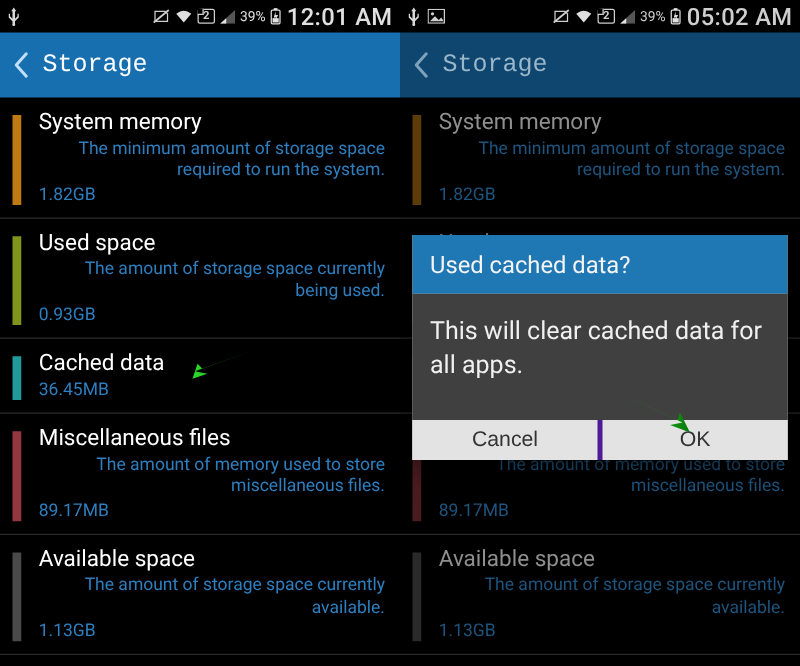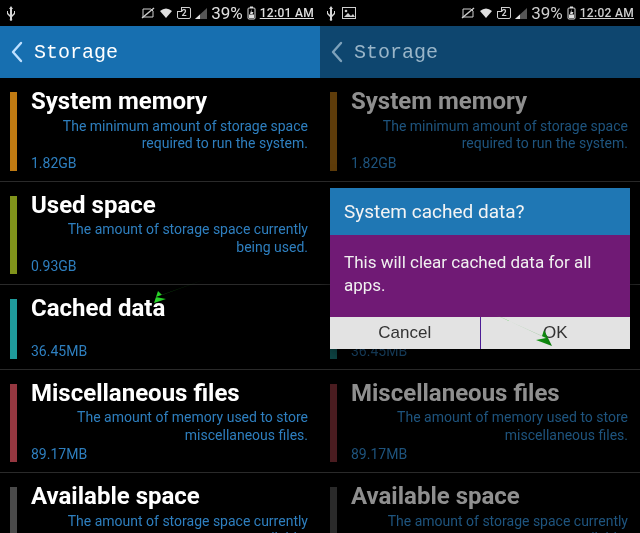--- a/index.html
+++ b/index.html
@@ -7,55 +7,55 @@
   .wrap { display:flex; width:640px; height:533px; }
   .phone { position:relative; width:320px; height:533px; background:#000; color:#fff; overflow:hidden; }
   .phone.right { filter: none; }
 
   
   .statusbar { height:26px; background:#000; display:flex; align-items:center; justify-content:space-between; padding:0 6px; font-size:12px; color:#e0e0e0; }
   .sb-left, .sb-right { display:flex; align-items:center; gap:6px; }
   .sb-right { gap:4px; }
   .ico { display:inline-flex; align-items:center; justify-content:center; }
   .ico svg { display:block; }
-  .batt-txt { font-size:17px; }
-  .clk { font-size:12px; font-weight:500; letter-spacing:0.3px;text-decoration:underline; }
+  .batt-txt { font-size:11px; }
+  .clk { font-size:19px; font-weight:500; letter-spacing:0.3px; }
 
   
   .header { height:52px; background:#176fb0; display:flex; align-items:center; padding:0 10px; gap:10px; }
   .hdr-title { font-size:20px; font-weight:400; color:#fff;font-family:Liberation Mono, monospace; }
   .hdr-back svg { display:block; }
 
   
   .list { }
   .row { display:flex; padding:10px 12px 10px 10px; border-bottom:1px solid #2a2a2a; }
   .swatch { width:7px; margin-top:4px; margin-right:14px; align-self:stretch; }
   .swatch.orange { background:#c07a12; }
   .swatch.olive  { background:#80931b; }
   .swatch.teal   { background:#1f9b9c; }
   .swatch.maroon { background:#953740; }
   .swatch.grey   { background:#4a4a4a; }
   .rowbody { flex:1; min-width:0; }
-  .row h3 { font-size:24px; font-weight:700; color:#fff; line-height:1.15; }
+  .row h3 { font-size:18px; font-weight:400; color:#fff; line-height:1.15; }
   .row .desc { font-size:14px; color:#2e7fbf; line-height:1.25; margin-top:2px;text-align:right; }
   .row .sz   { font-size:14px; color:#2e7fbf; margin-top:2px; }
   .row.cached .rowbody { }
-  .row.cached h3 { margin-bottom:20px; }
+  .row.cached h3 { margin-bottom:2px; }
 
   
   .arrow { position:absolute; pointer-events:none; }
   .arrow svg { display:block; }
 
   
   .dialog { position:absolute; left:10px; right:10px; top:188px; background:#e9e9e9; color:#222; box-shadow:0 6px 20px rgba(0,0,0,0.6); }
   .dlg-title { background:#1f77b4; color:#f4f4f4; font-size:19px; padding:12px 14px; }
-  .dlg-body  { background:#701a75; color:#f0f0f0; font-size:17px; padding:16px 14px 20px; line-height:1.35; }
+  .dlg-body  { background:#404040; color:#f0f0f0; font-size:20px; padding:16px 14px 31px; line-height:1.35; }
   .dlg-btns  { display:flex; background:#e3e3e3; }
   .dlg-btns button { flex:1; height:32px; border:none; background:#e3e3e3; font-size:17px; color:#333; cursor:pointer; }
-  .dlg-btns button + button { border-left:1px solid #4c1d95; }
+  .dlg-btns button + button { border-left:4px solid #4c1d95; }
 
   
   .phone.right .header { background:#0e466f; }
   .phone.right .hdr-title { color:#9ab6c9; }
   .phone.right .hdr-back svg path { stroke:#7ea2bb; }
   .phone.right .row h3 { color:#8f8f8f; }
   .phone.right .row .desc, .phone.right .row .sz { color:#1e547e; }
   .phone.right .swatch.orange { background:#5e3c0a; }
   .phone.right .swatch.olive  { background:#3f480d; }
   .phone.right .swatch.teal   { background:#0f4c4c; }
@@ -217,21 +217,21 @@
         </span>
         <span class="batt-txt">39%</span>
         <span class="ico">
           <svg width="9" height="14" viewBox="0 0 9 14">
               <rect x="1" y="2" width="7" height="11" rx="1" fill="none" stroke="#e0e0e0" stroke-width="1"></rect>
               <rect x="3" y="0.5" width="3" height="1.5" fill="#e0e0e0"></rect>
               <rect x="2" y="8.5" width="5" height="3.5" fill="#e0e0e0"></rect>
               <path d="M4.5 3 L3 8 H5 L4 11 L6.5 6 H4.5 Z" fill="#e0e0e0"></path>
             </svg>
         </span>
-        <span class="clk">12:02 AM</span>
+        <span class="clk">05:02 AM</span>
       </div>
     </div>
 
     <div class="header">
       <span class="hdr-back">
         <svg width="14" height="22" viewBox="0 0 14 22">
             <path d="M11 2 L3 11 L11 20" fill="none" stroke="#bfe0ff" stroke-width="2.4" stroke-linecap="round" stroke-linejoin="round"></path>
           </svg>
       </span>
       <span class="hdr-title">Storage</span>
@@ -273,21 +273,21 @@
         <div class="swatch grey"></div>
         <div class="rowbody">
           <h3>Available space</h3>
           <div class="desc">The amount of storage space currently available.</div>
           <div class="sz">1.13GB</div>
         </div>
       </div>
     </div>
 
     <div class="dialog">
-      <div class="dlg-title">System cached data?</div>
+      <div class="dlg-title">Used cached data?</div>
       <div class="dlg-body">This will clear cached data for all apps.</div>
       <div class="dlg-btns">
         <button>Cancel</button>
         <button>OK</button>
       </div>
     </div>
 
     <span class="arrow" style="left:170px; top:310px;">
       <svg width="70" height="40" viewBox="0 0 70 40">
           <defs>

